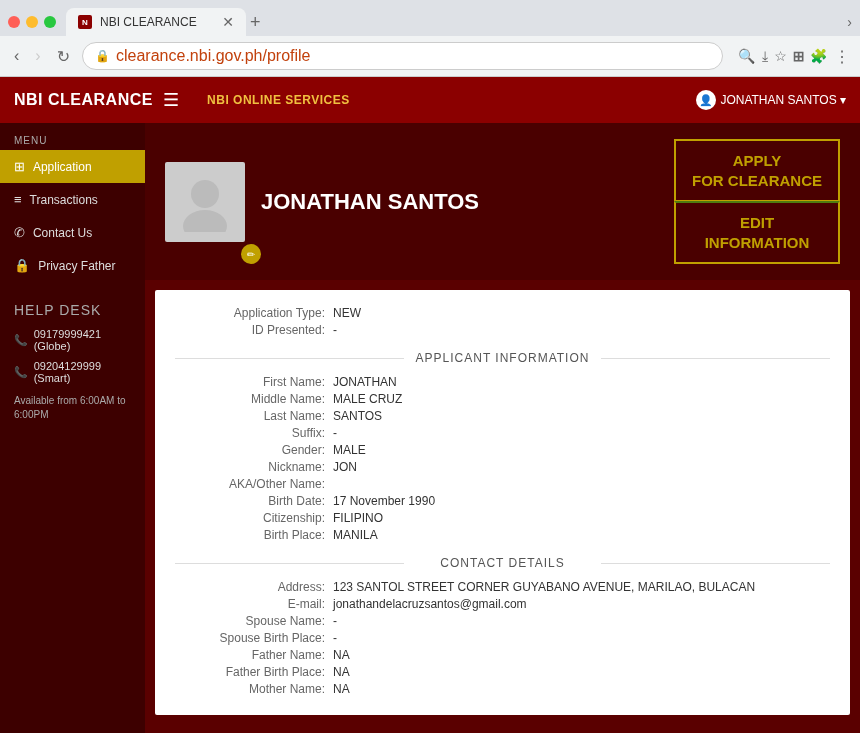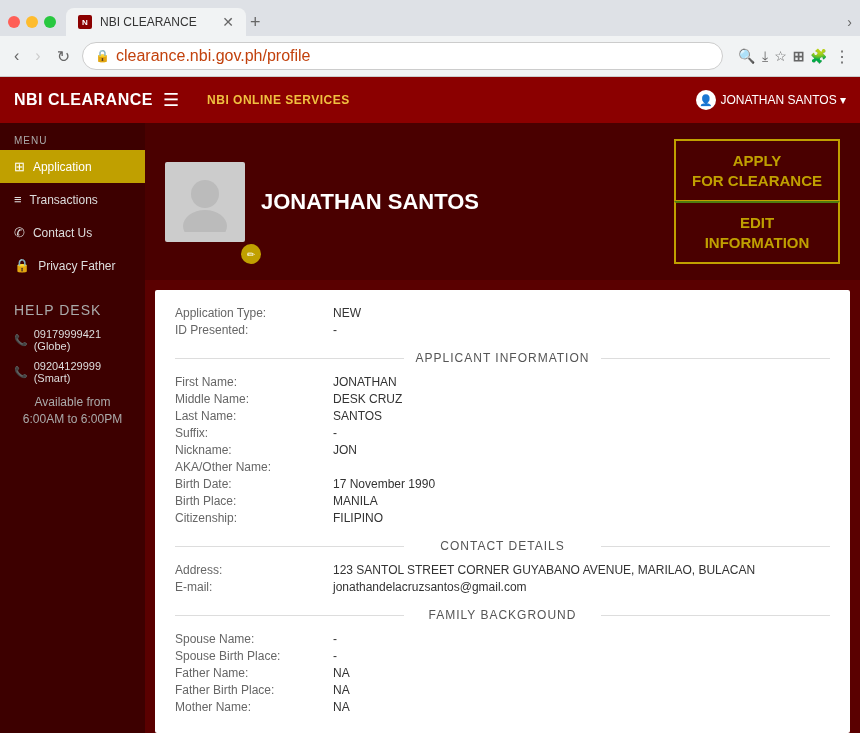--- a/index.html
+++ b/index.html
@@ -38,40 +38,40 @@
     .main-layout { display: flex; min-height: 687px; }
 
     
     .sidebar { width: 145px; background: #3d0000; color: white; flex-shrink: 0; }
     .menu-label { font-size: 10px; color: #aaa; padding: 12px 14px 4px; letter-spacing: 1px; }
     .sidebar-item { display: flex; align-items: center; gap: 8px; padding: 9px 14px; font-size: 12px; color: #ddd; cursor: pointer; }
     .sidebar-item.active { background: #c0a000; color: white; }
     .sidebar-item .s-icon { font-size: 13px; }
     .help-desk-label { font-size: 14px; color: #aaa; padding: 20px 14px 6px; letter-spacing: 1px; }
     .help-phone { display: flex; align-items: center; gap: 6px; padding: 4px 14px; font-size: 11px; color: #ddd; }
-    .help-avail { font-size: 12px; color: #aaa; padding: 6px 14px 4px; line-height: 1.4; text-align: center; }
+    .help-avail { font-size: 10px; color: #aaa; padding: 6px 14px 4px; line-height: 1.4; }
 
     
     .content { flex: 1; background: #5a0000; }
 
     
     .profile-header { background: #4a0000; display: flex; align-items: center; padding: 16px 20px; gap: 16px; position: relative; }
     .avatar { width: 80px; height: 80px; background: #ccc; border-radius: 2px; display: flex; align-items: center; justify-content: center; overflow: hidden; flex-shrink: 0; }
     .avatar svg { width: 60px; height: 60px; }
     .avatar-badge { position: absolute; bottom: 16px; left: 96px; background: #c0a000; width: 20px; height: 20px; border-radius: 50%; display: flex; align-items: center; justify-content: center; }
     .profile-name { color: white; font-size: 22px; font-weight: bold; }
     .action-buttons { margin-left: auto; display: flex; flex-direction: column; gap: 0; }
     .action-btn { background: transparent; border: 2px solid #c0a000; color: #c0a000; font-size: 15px; font-weight: bold; padding: 10px 16px; cursor: pointer; text-align: center; min-width: 130px; line-height: 1.3; }
     .action-btn:first-child { border-bottom: 1px solid #c0a000; }
     .action-btn:last-child { border-top: 2px solid #4d7c0f; }
 
     
     .info-card { background: white; margin: 10px; border-radius: 2px; padding: 16px 20px; }
     .field-group { display: flex; gap: 8px; margin-bottom: 3px; }
-    .field-label { color: #666; min-width: 150px; font-size: 12px; }
+    .field-label { color: #666; text-align: right; min-width: 150px; font-size: 12px; }
     .field-value { color: #333; font-size: 12px; font-weight: 500; }
 
     .section-title { text-align: center; font-size: 12px; color: #555; margin: 14px 0 10px; position: relative; letter-spacing: 1px; }
     .section-title::before, .section-title::after {
       content: '';
       position: absolute;
       top: 50%;
       width: 35%;
       height: 1px;
       background: #ddd;
@@ -195,65 +195,68 @@
         </div>
 
         <div class="section-title">APPLICANT INFORMATION</div>
         <div id="applicant-fields">
             <div class="field-group">
               <span class="field-label">First Name:</span>
               <span class="field-value">JONATHAN</span>
             </div>
             <div class="field-group">
               <span class="field-label">Middle Name:</span>
-              <span class="field-value">DESK CRUZ</span>
+              <span class="field-value">MALE CRUZ</span>
             </div>
             <div class="field-group">
               <span class="field-label">Last Name:</span>
               <span class="field-value">SANTOS</span>
             </div>
             <div class="field-group">
               <span class="field-label">Suffix:</span>
               <span class="field-value">-</span>
             </div>
             <div class="field-group">
+              <span class="field-label">Gender:</span>
+              <span class="field-value">MALE</span>
+            </div>
+            <div class="field-group">
               <span class="field-label">Nickname:</span>
               <span class="field-value">JON</span>
             </div>
             <div class="field-group">
               <span class="field-label">AKA/Other Name:</span>
               <span class="field-value"></span>
             </div>
             <div class="field-group">
               <span class="field-label">Birth Date:</span>
               <span class="field-value">17 November 1990</span>
             </div>
             <div class="field-group">
+              <span class="field-label">Citizenship:</span>
+              <span class="field-value">FILIPINO</span>
+            </div>
+            <div class="field-group">
               <span class="field-label">Birth Place:</span>
               <span class="field-value">MANILA</span>
             </div>
-            <div class="field-group">
-              <span class="field-label">Citizenship:</span>
-              <span class="field-value">FILIPINO</span>
-            </div>
           </div>
 
         <div class="section-title">CONTACT DETAILS</div>
         <div id="contact-fields">
             <div class="field-group">
               <span class="field-label">Address:</span>
               <span class="field-value">123 SANTOL STREET CORNER GUYABANO AVENUE, MARILAO, BULACAN</span>
             </div>
             <div class="field-group">
               <span class="field-label">E-mail:</span>
               <span class="field-value">jonathandelacruzsantos@gmail.com</span>
             </div>
           </div>
 
-        <div class="section-title">FAMILY BACKGROUND</div>
         <div id="family-fields">
             <div class="field-group">
               <span class="field-label">Spouse Name:</span>
               <span class="field-value">-</span>
             </div>
             <div class="field-group">
               <span class="field-label">Spouse Birth Place:</span>
               <span class="field-value">-</span>
             </div>
             <div class="field-group">

